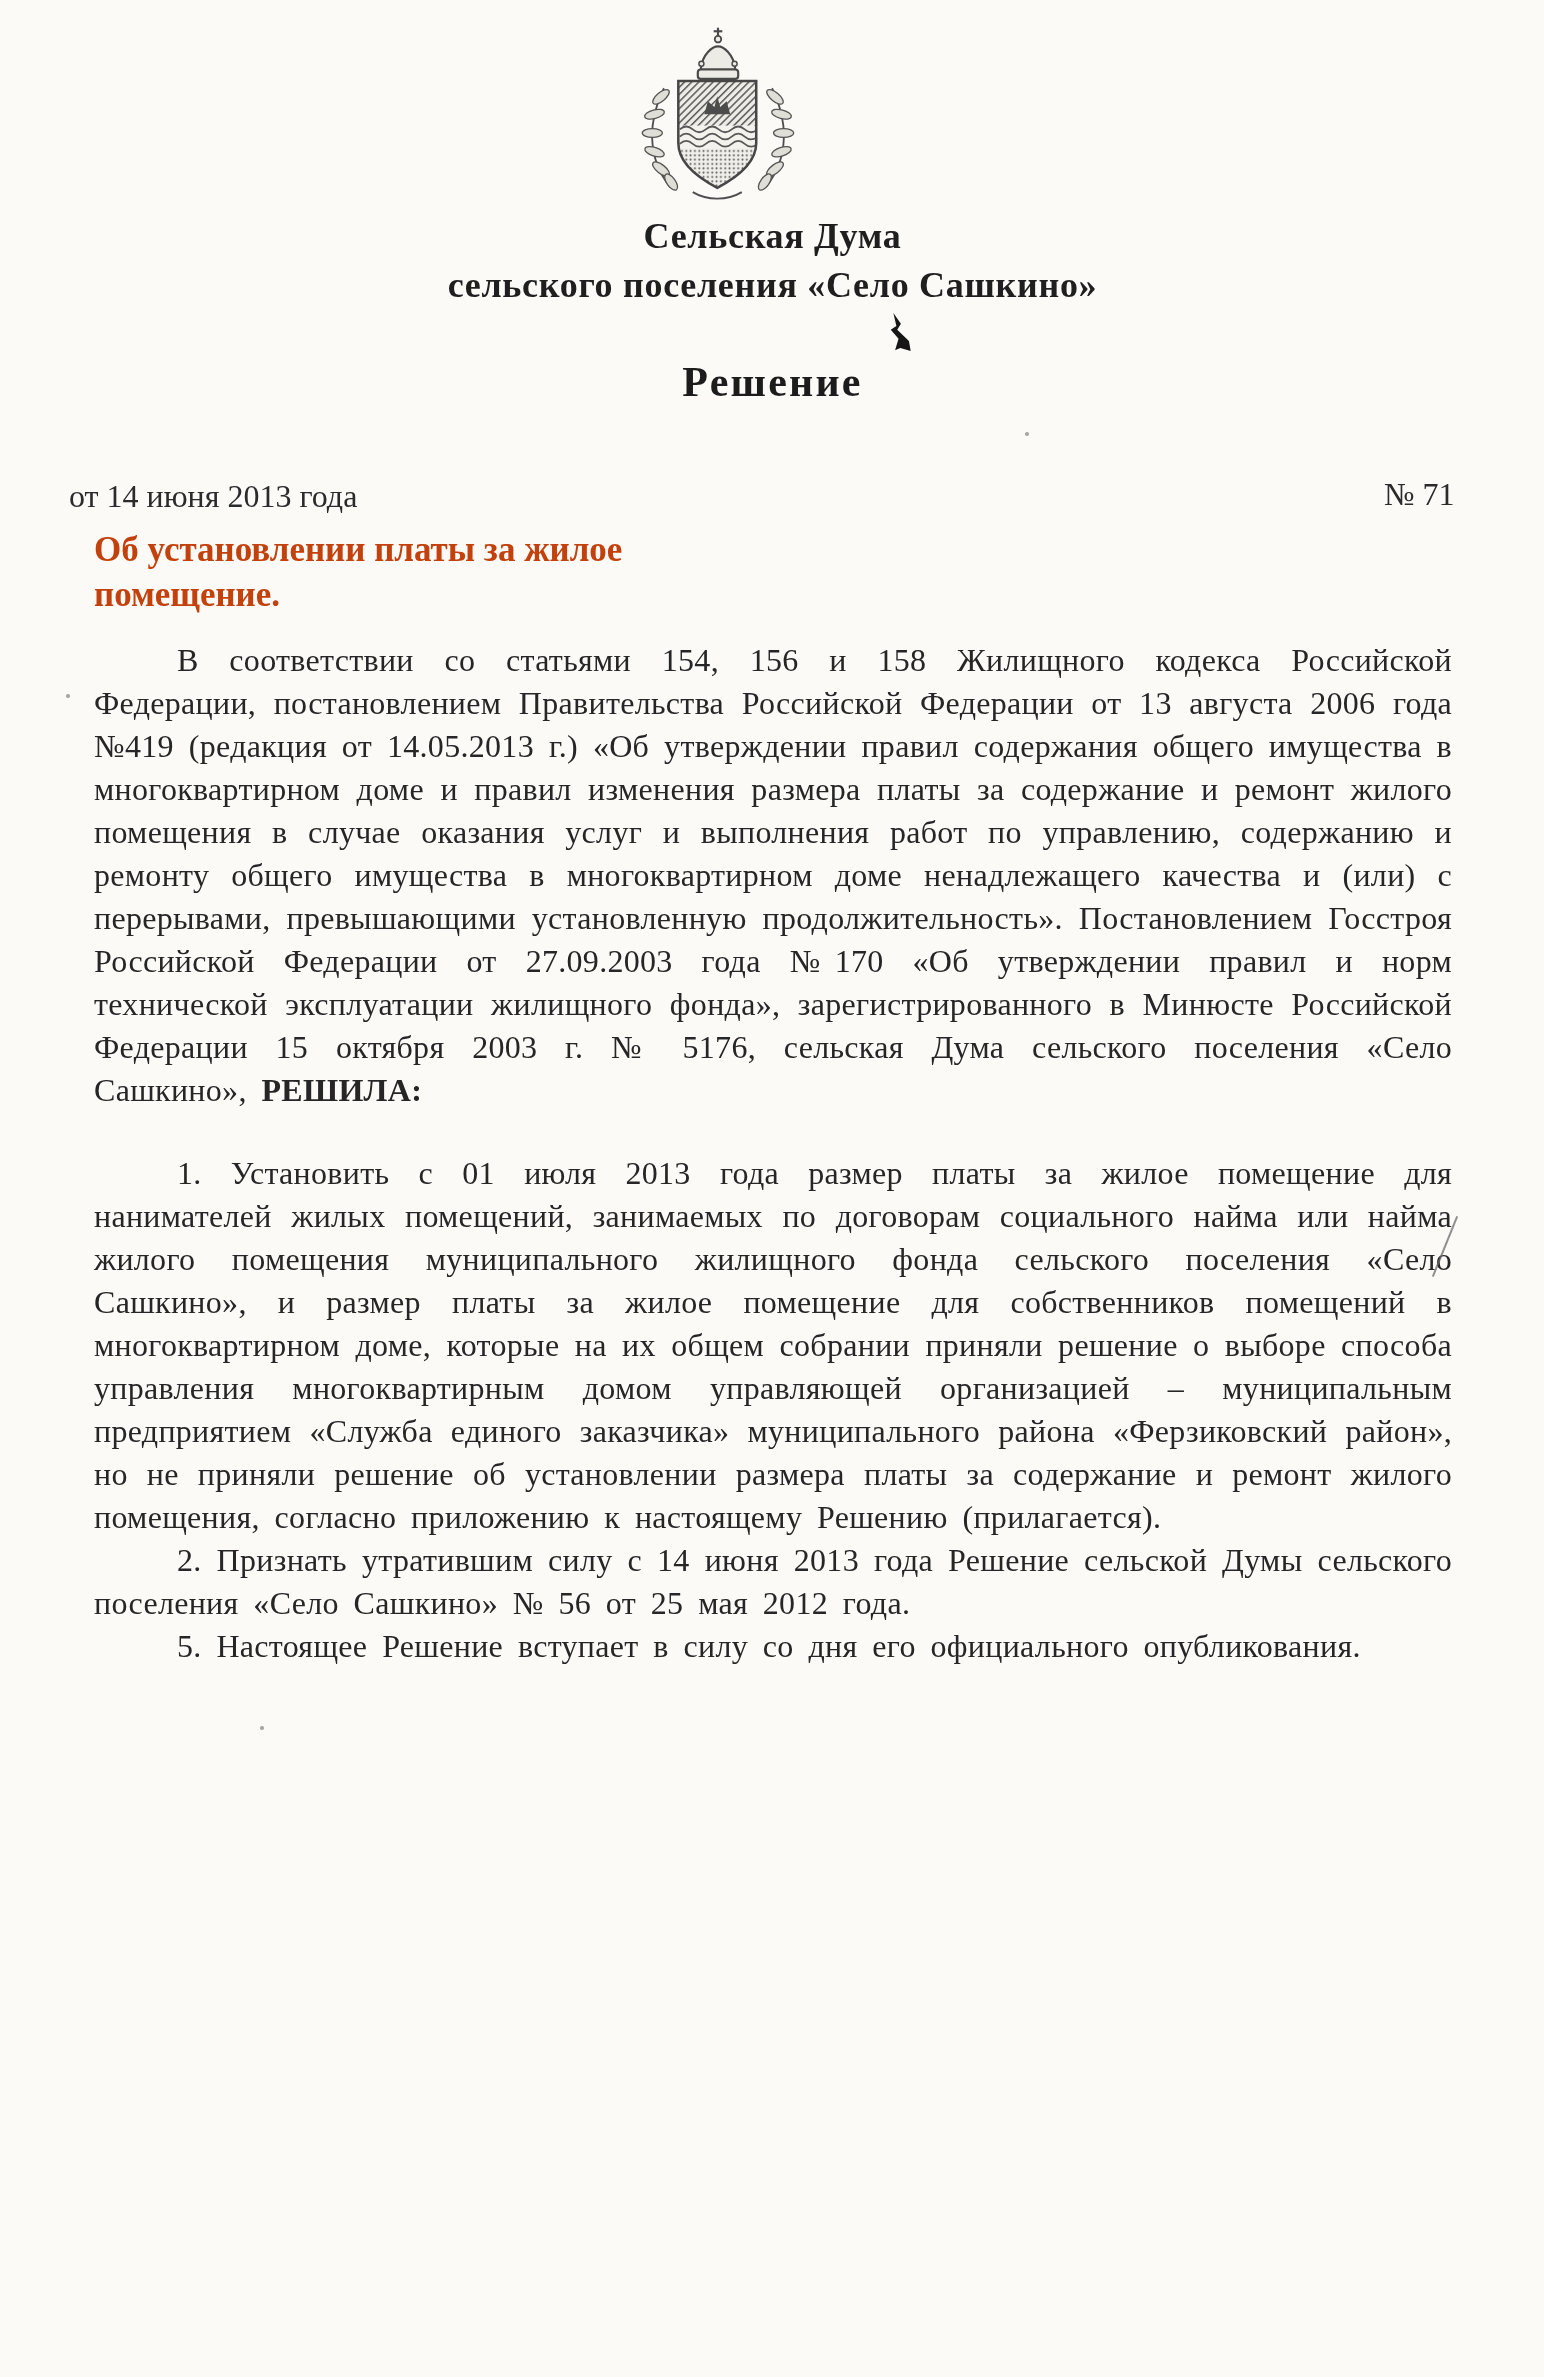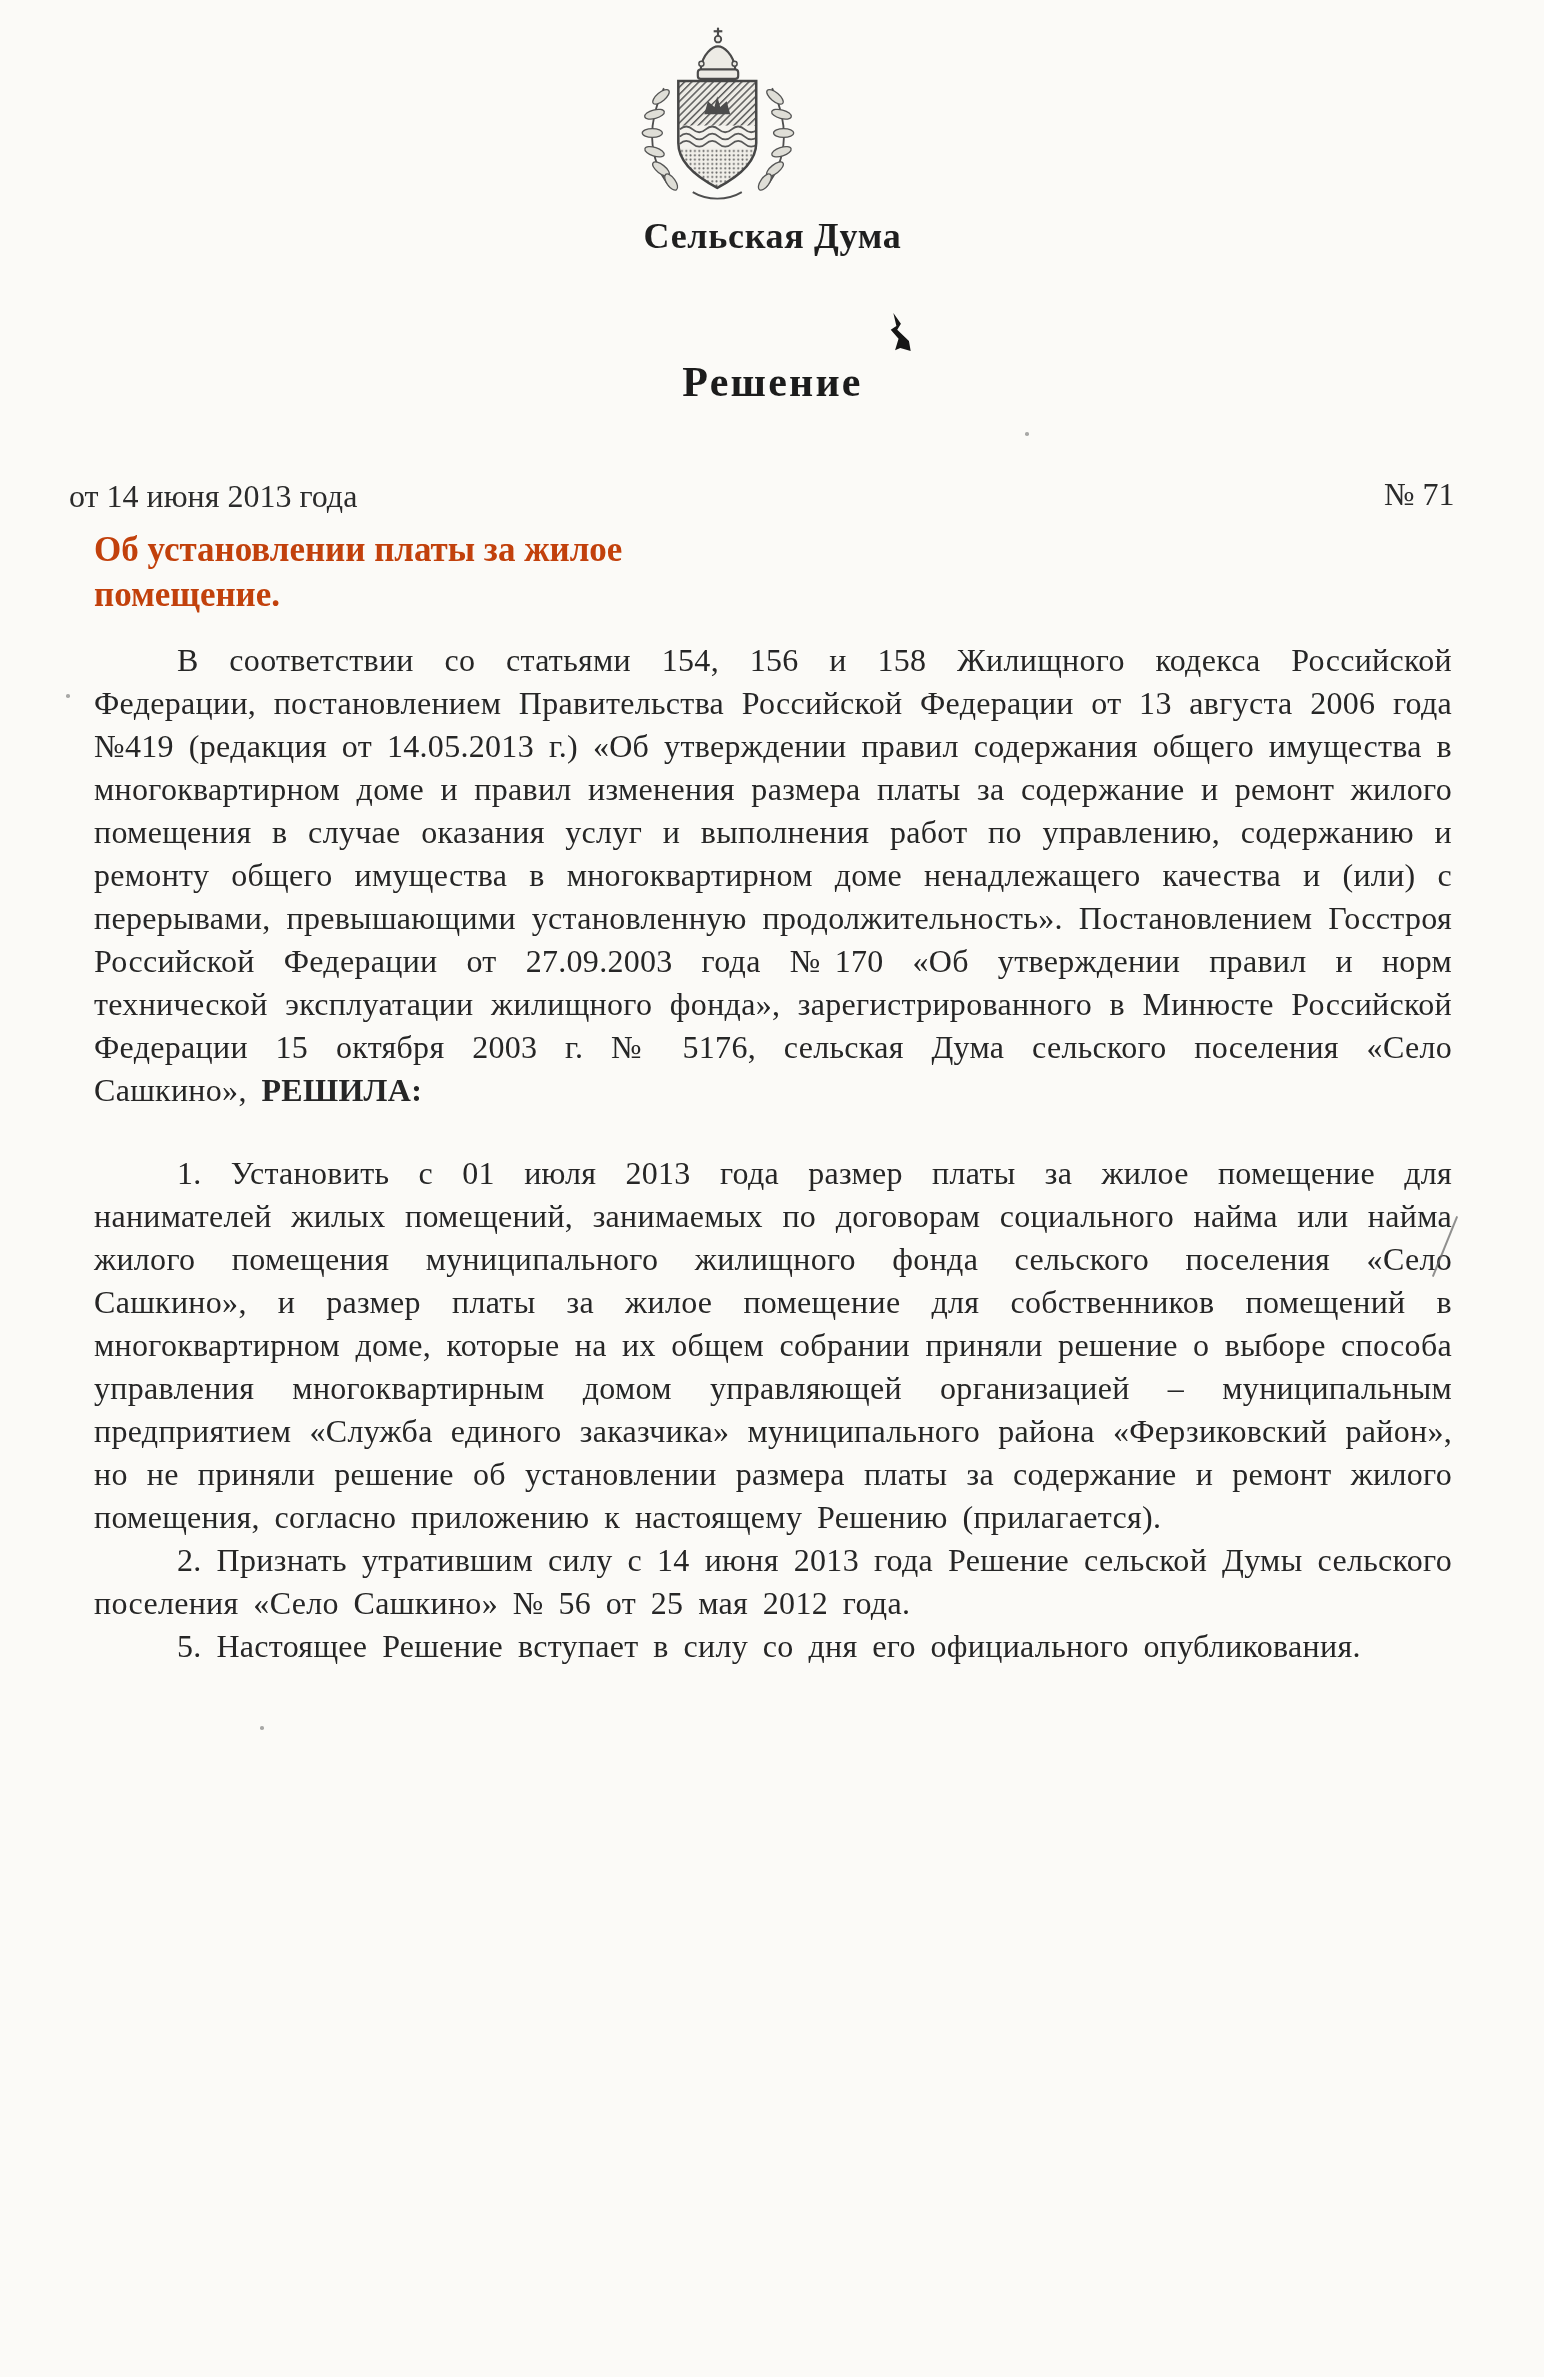--- a/index.html
+++ b/index.html
@@ -95,20 +95,21 @@
         <path d="M100,132 h36 l-5,-18 -9,8 -4,-15 -4,15 -9,-8 Z" fill="#3a3a3a"></path>
       </g>
       <path d="M64,86 H172 V172 Q172,206 118,234 Q64,206 64,172 Z" fill="none" stroke="#333" stroke-width="3.5"></path>
     </g>
     <use href="#branch"></use>
     <use href="#branch" transform="translate(238,0) scale(-1,1)"></use>
     <path d="M84,240 C104,252 132,252 152,240" fill="none" stroke="#3c3c3c" stroke-width="2.5"></path>
   </svg>
 
   <div class="center org-line" style="top:215px">Сельская Дума</div>
+  <div class="center org-line" style="top:264px">сельского поселения «Село Сашкино»</div>
 
   <div class="abs ink-blot"></div>
 
   <div class="center doc-type" style="top:358px">Решение</div>
 
   <div class="abs meta" style="left:69px;top:478px">от 14 июня 2013 года</div>
   <div class="abs meta" style="left:1384px;top:476px">№ 71</div>
 
   <div class="abs subject">
     <div>Об установлении платы за жилое</div>

